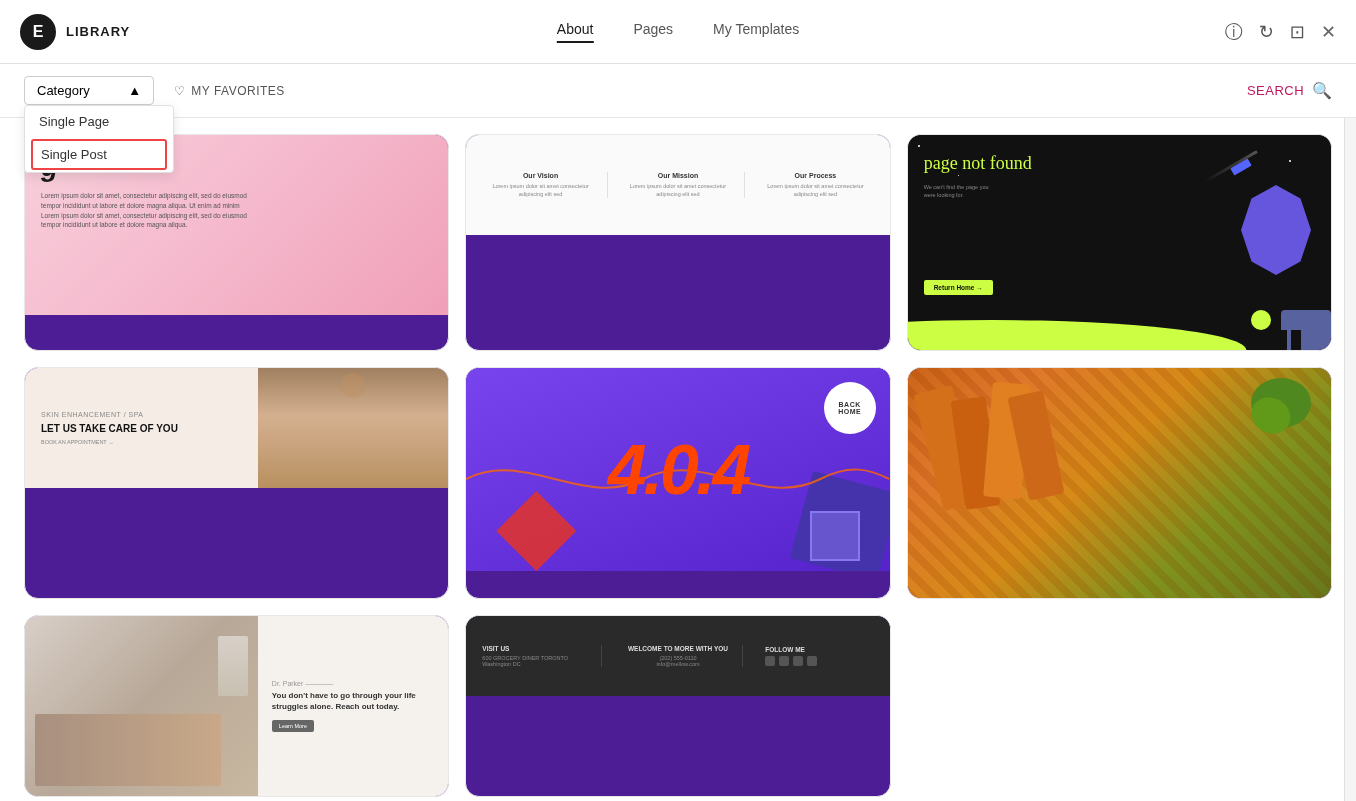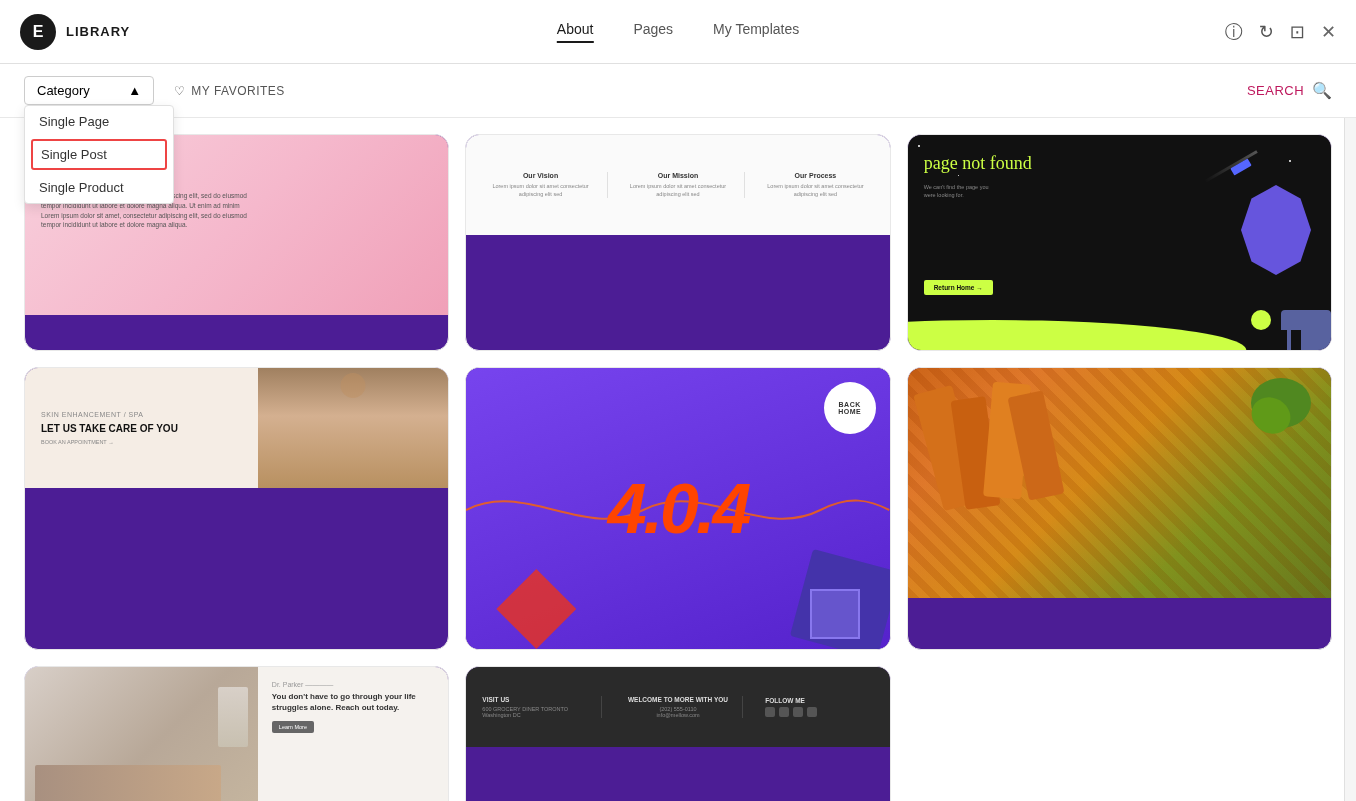--- a/index.html
+++ b/index.html
@@ -240,21 +240,20 @@
 
       <div class="category-dropdown">
         <div class="category-btn">
           <span>Category</span>
           <span>▲</span>
         </div>
 
         <div class="dropdown-menu">
           <div class="dropdown-item">Single Page</div>
           <div class="dropdown-item highlighted">Single Post</div>
-          <div class="dropdown-item">Single Product</div>
         </div>
       </div>
 
       <div class="favorites-btn">
         <span>♡</span>
         <span>MY FAVORITES</span>
       </div>
     </div>
 
     <div class="search-area">
@@ -326,21 +325,21 @@
           </div>
           <div style="width:45%; background:linear-gradient(135deg,#c8a888,#b89878); position:relative; overflow:hidden;">
 
             <div style="position:absolute;top:0;right:0;bottom:0;left:0;background:linear-gradient(180deg,#a08060 0%,#d4b090 40%,#b89060 100%);"></div>
             <div style="position:absolute;top:5px;left:50%;transform:translateX(-50%);width:25px;height:25px;background:#c0906070;border-radius:50%;"></div>
           </div>
         </div>
       </div>
 
       <div class="grid-item">
-        <div style="height:281px; background:linear-gradient(160deg,#7744ee 0%,#5522cc 100%); position:relative; overflow:hidden; display:flex; align-items:center; justify-content:center;">
+        <div style="height:203px; background:linear-gradient(160deg,#7744ee 0%,#5522cc 100%); position:relative; overflow:hidden; display:flex; align-items:center; justify-content:center;">
 
           <div style="font-size:70px; font-weight:900; color:#ff4400; font-style:italic; letter-spacing:-3px; z-index:2;">4.0.4</div>
 
           <div style="position:absolute;top:14px;right:14px;background:#fff;border-radius:50%;width:52px;height:52px;display:flex;align-items:center;justify-content:center;flex-direction:column;z-index:3;">
             <div style="font-size:7px;font-weight:900;color:#333;letter-spacing:0.5px;">BACK</div>
             <div style="font-size:7px;font-weight:900;color:#333;letter-spacing:0.5px;">HOME</div>
           </div>
 
           <div style="position:absolute;bottom:0;left:30px;width:80px;height:80px;background:#ff3300;opacity:0.7;clip-path:polygon(50%0%,100%50%,50%100%,0%50%);"></div>
           <div style="position:absolute;bottom:0;right:0;width:90px;height:90px;background:#4433aa;border-radius:4px;transform:rotate(15deg);"></div>
@@ -367,21 +366,21 @@
       </div>
 
       <div class="grid-item">
         <div style="height:180px; background:#f5f2ee; display:flex; overflow:hidden;">
           <div style="width:55%; position:relative; overflow:hidden;">
             <div style="position:absolute;top:0;left:0;right:0;bottom:0;background:linear-gradient(135deg,#d8cfc8 0%,#b8a898 50%,#c8b8a0 100%);"></div>
 
             <div style="position:absolute;bottom:10px;left:10px;width:80%;height:40%;background:linear-gradient(90deg,#a89080,#c8a888);border-radius:2px;"></div>
             <div style="position:absolute;top:20px;right:10px;width:30px;height:60px;background:linear-gradient(180deg,#d8d0c8,#c8c0b0);border-radius:2px;"></div>
           </div>
-          <div style="padding:14px; flex:1; display:flex; flex-direction:column; ">
+          <div style="padding:14px; flex:1; display:flex; flex-direction:column; justify-content:center;">
             <div style="font-size:7px;color:#999;margin-bottom:3px;">Dr. Parker ————</div>
             <div style="font-size:8px;font-weight:700;color:#333;line-height:1.4;">You don't have to go through your life struggles alone. Reach out today.</div>
             <div style="margin-top:8px;background:#666;color:#fff;font-size:5.5px;padding:3px 7px;border-radius:2px;display:inline-block;width:fit-content;">Learn More</div>
           </div>
         </div>
       </div>
 
       <div class="grid-item">
         <div style="height:80px; background:#2a2a2a; display:flex; align-items:center; padding:10px 16px; gap:12px;">
           <div style="flex:1; border-right:1px solid #444; padding-right:10px;">

